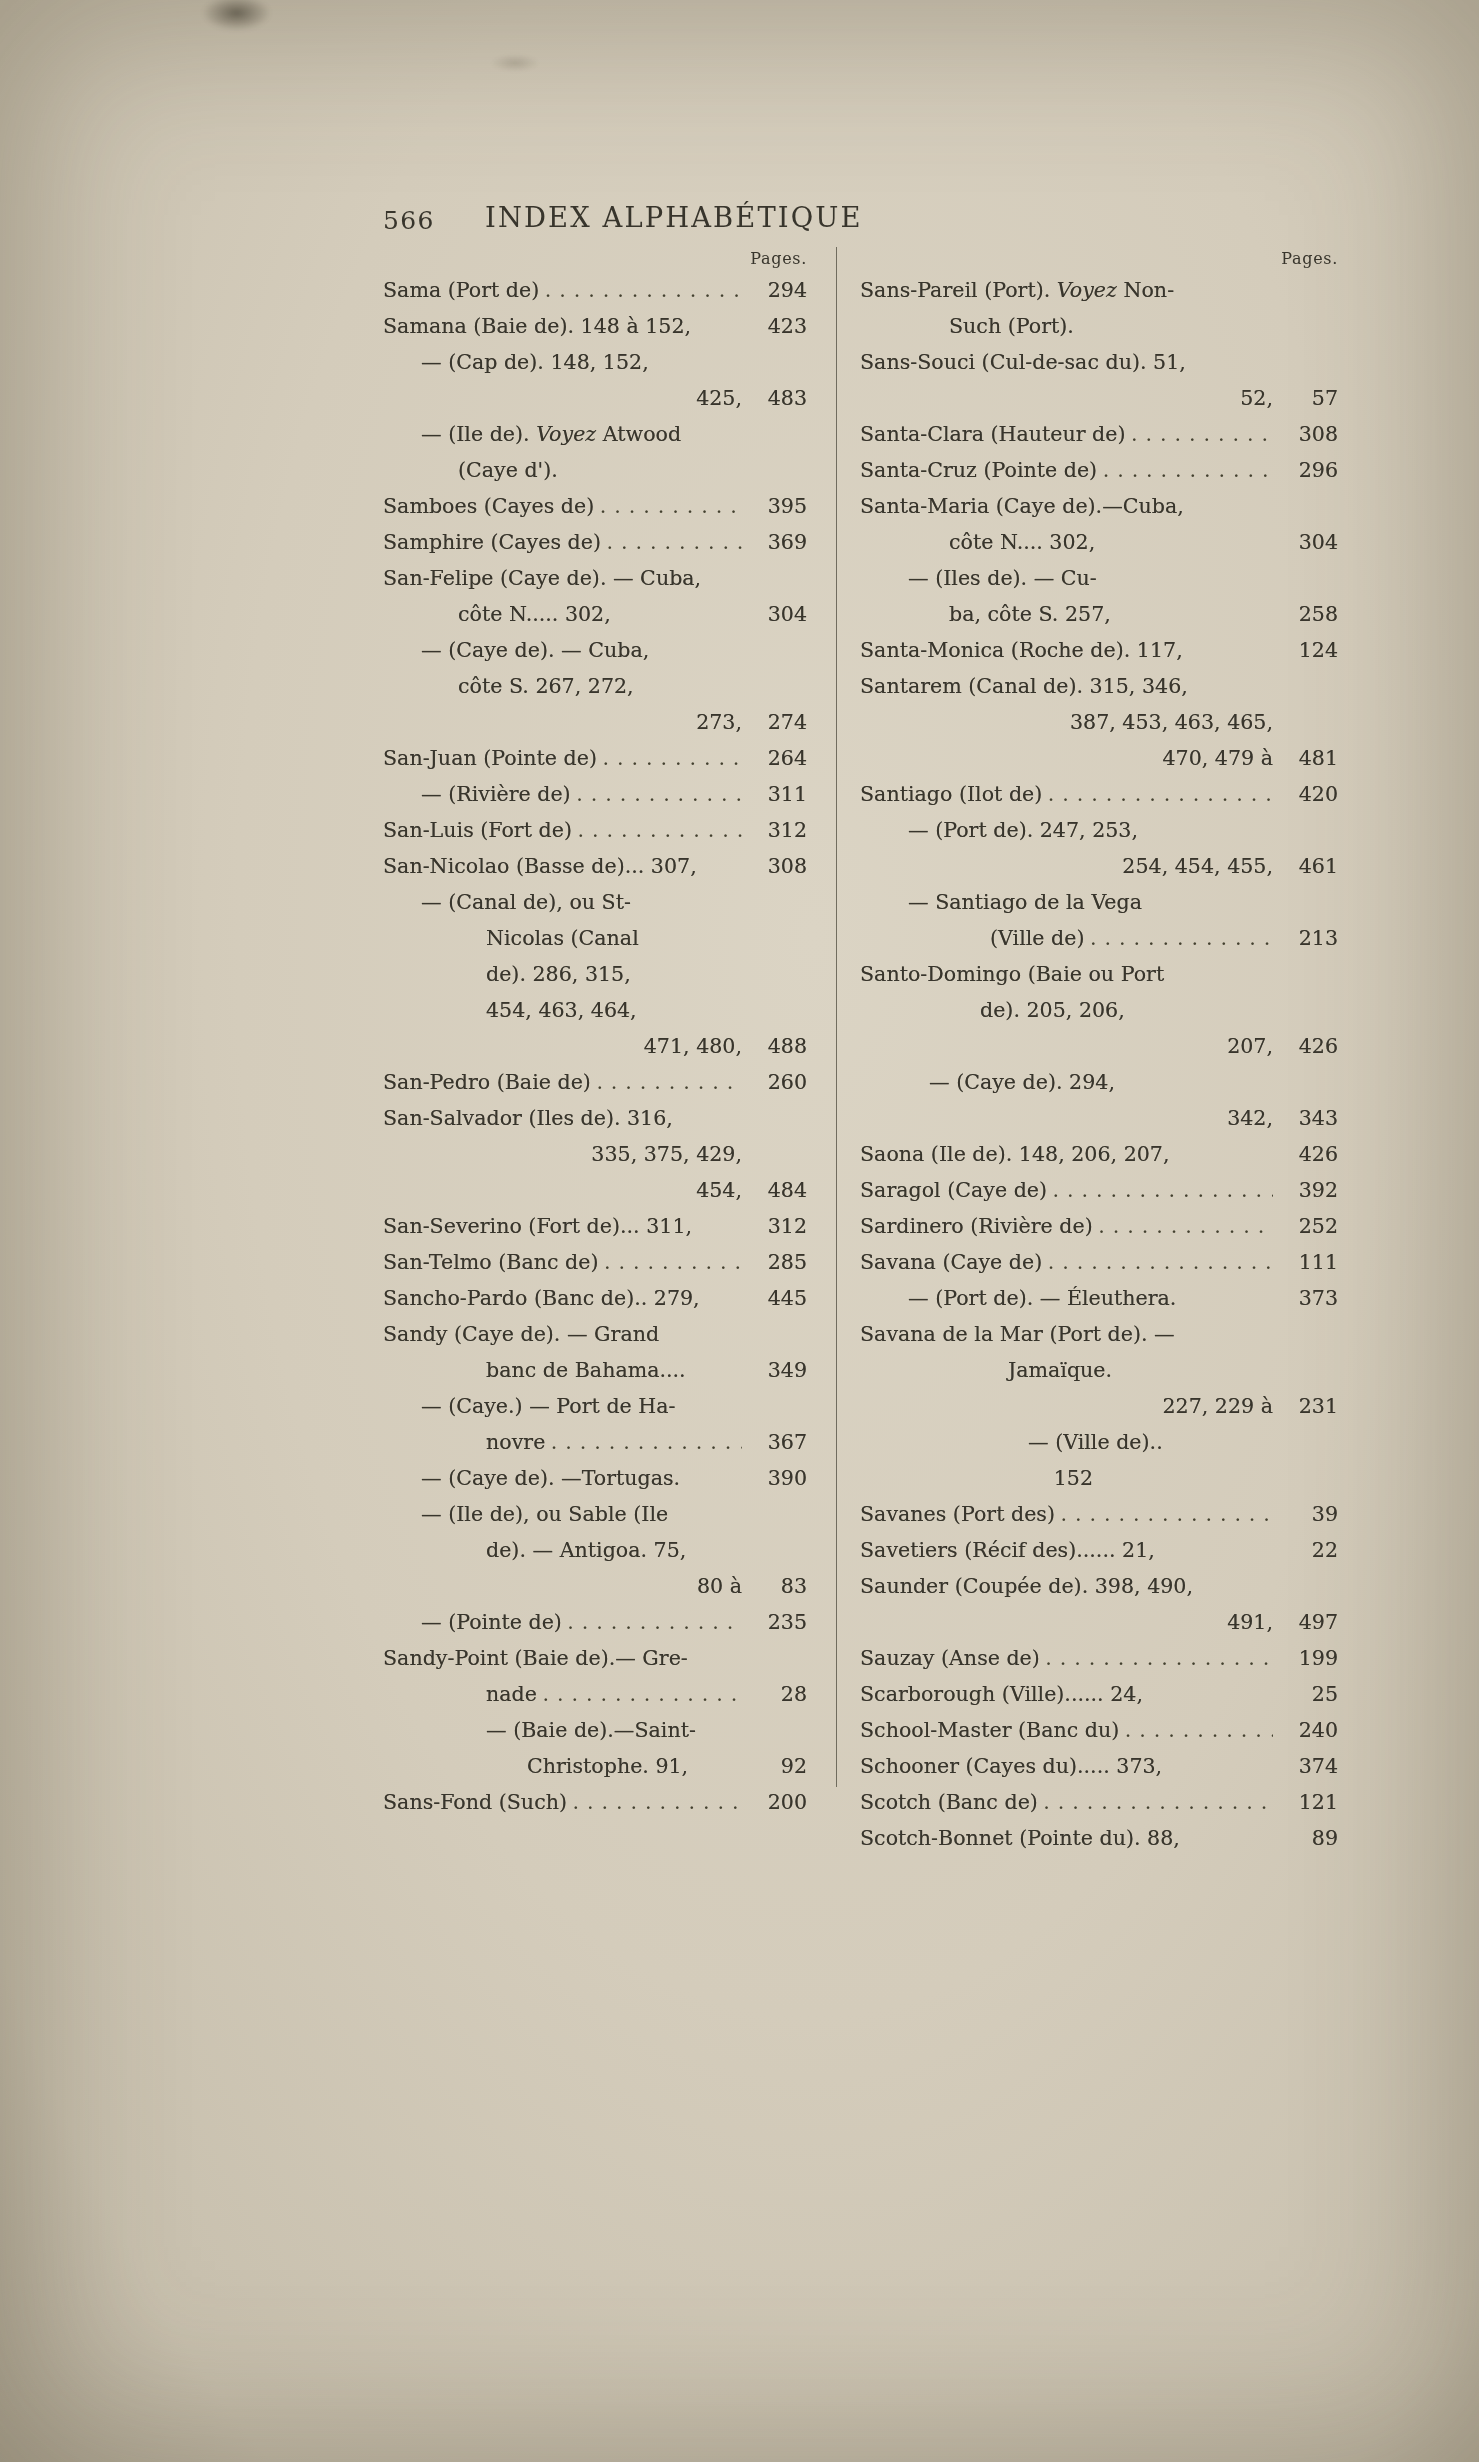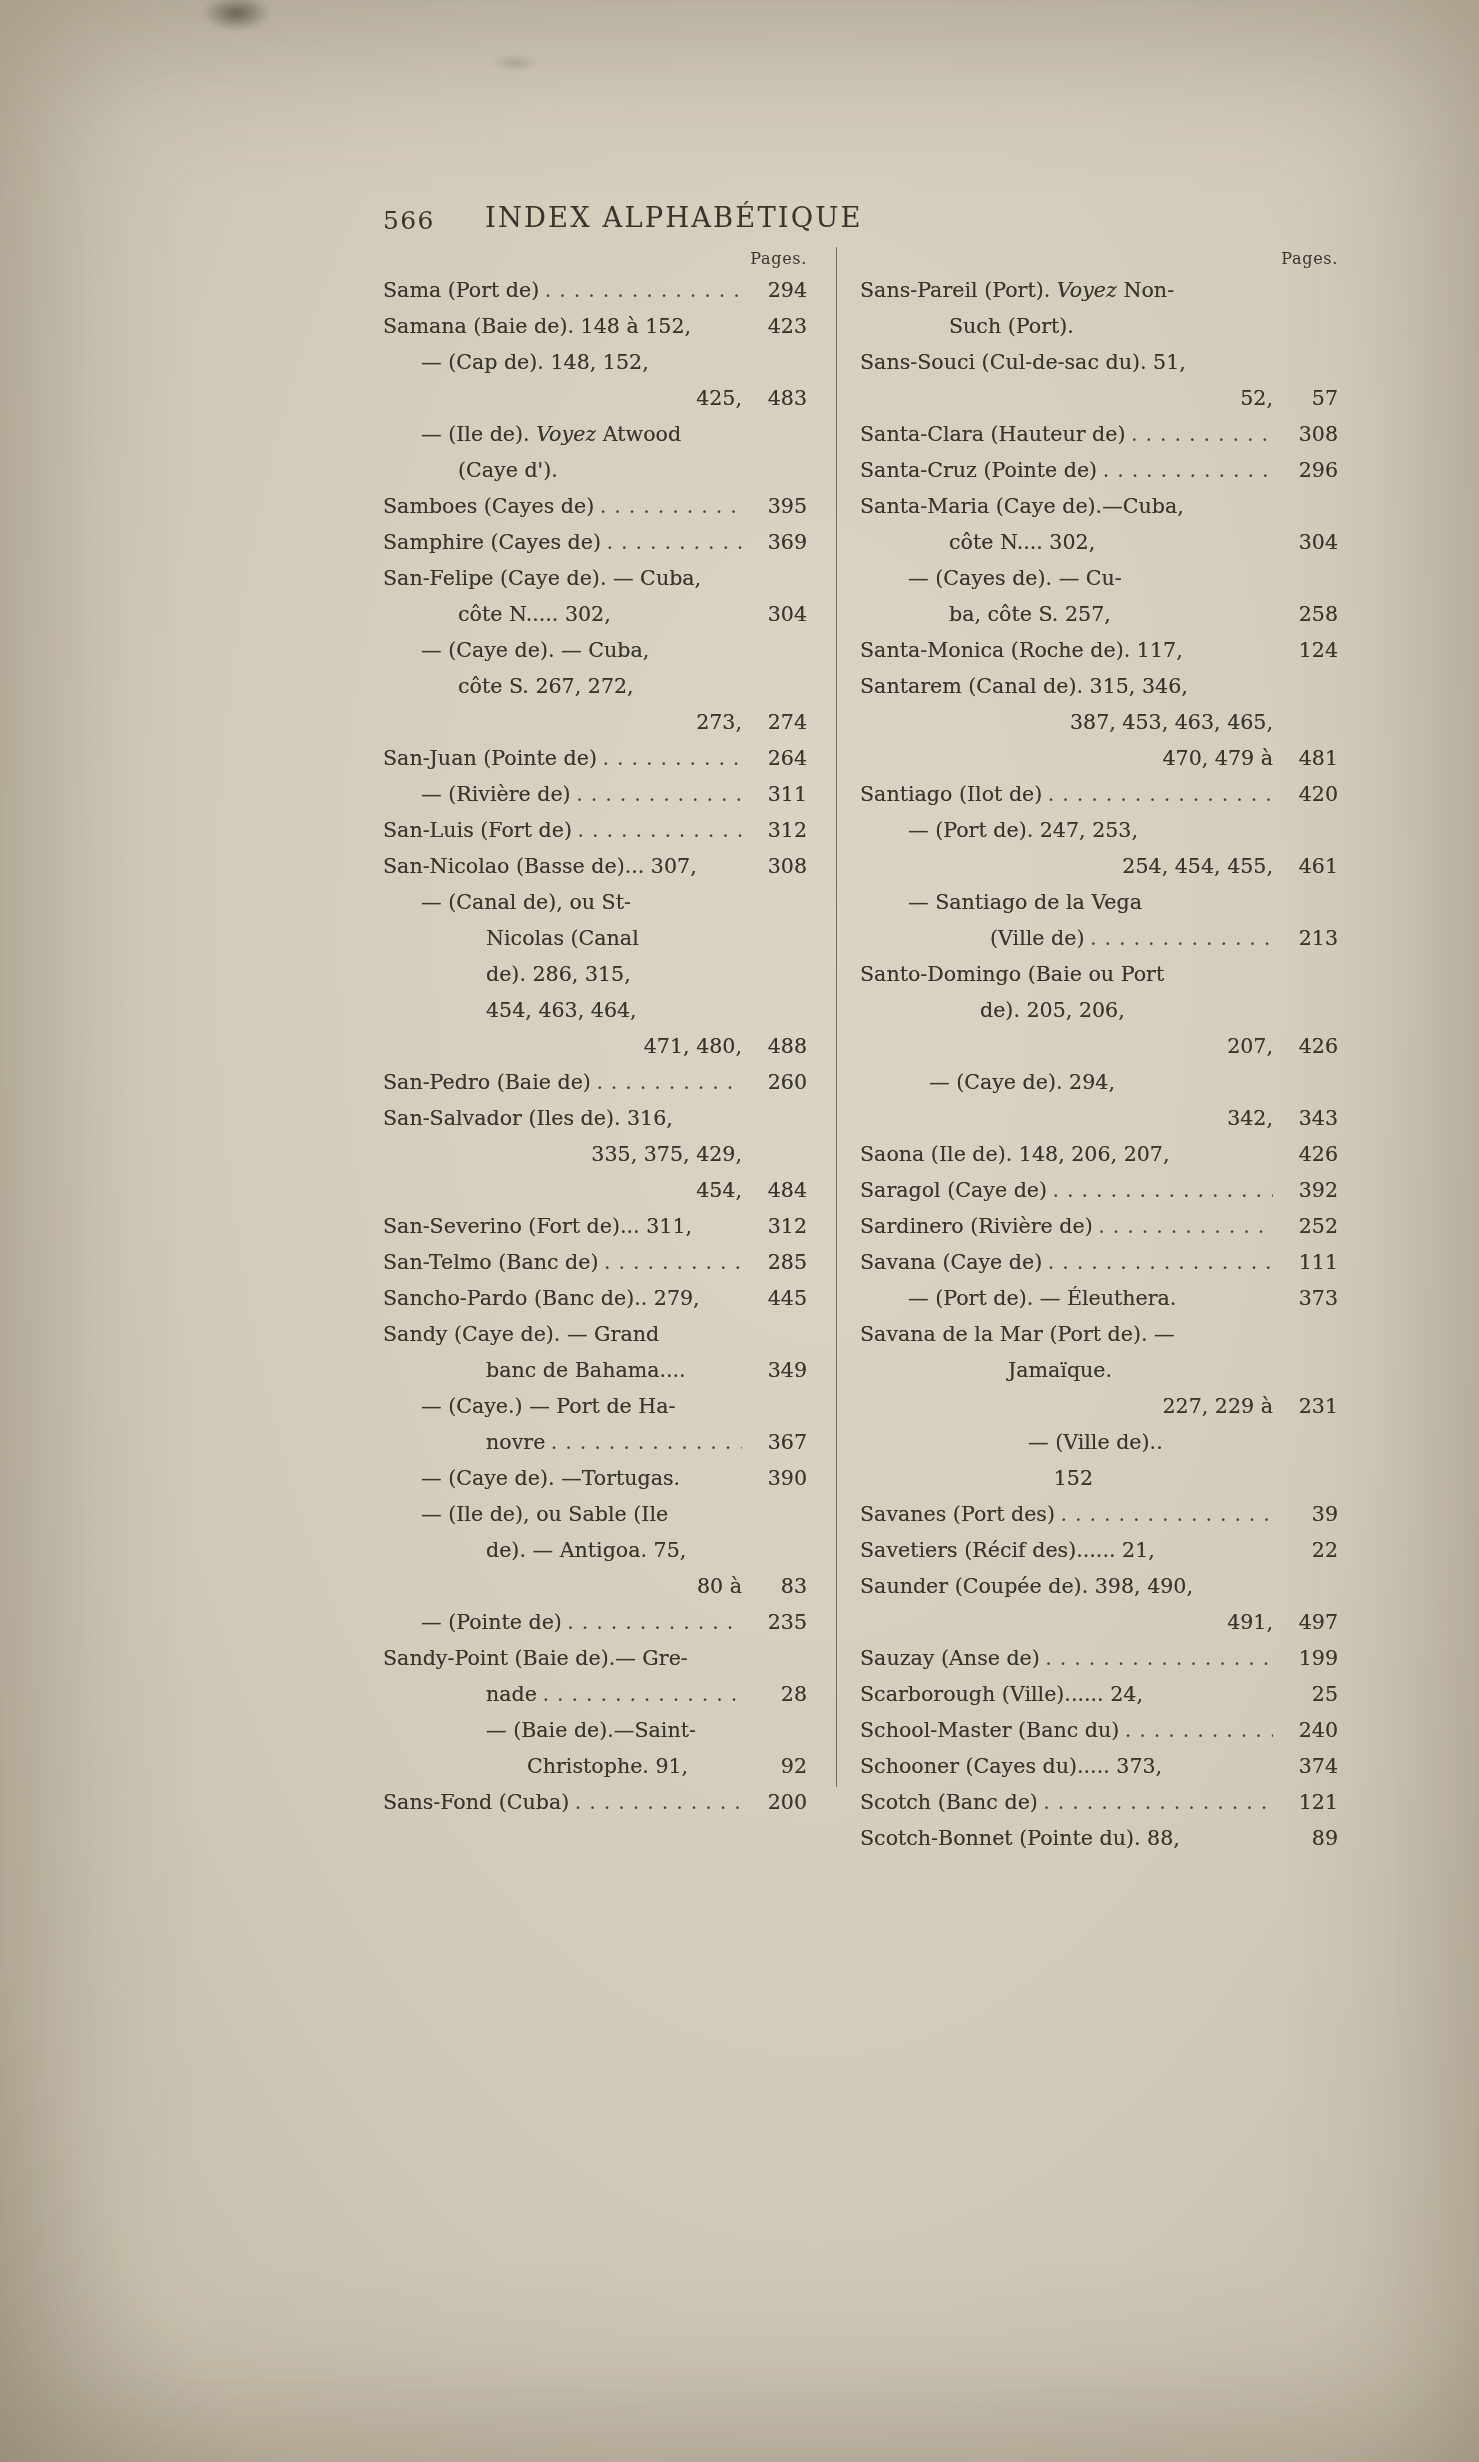--- a/index.html
+++ b/index.html
@@ -246,21 +246,21 @@
           </div>
           <div class="ln" style="padding-left: 103px;">
             <span class="t">— (Baie de).—Saint-</span>
           </div>
           <div class="ln" style="padding-left: 144px;">
             <span class="t">Christophe. 91,</span>
             <span class="fill"></span>
             <span class="n">92</span>
           </div>
           <div class="ln">
-            <span class="t">Sans-Fond (Cuba)</span>
+            <span class="t">Sans-Fond (Such)</span>
             <span class="fill dots"></span>
             <span class="n">200</span>
           </div>
         </div>
     </div>
     <div class="col colB">
       <div class="pages">Pages.</div>
       <div class="lines">
           <div class="ln">
             <span class="t">Sans-Pareil (Port). <i>Voyez</i> Non-</span>
@@ -287,21 +287,21 @@
           </div>
           <div class="ln">
             <span class="t">Santa-Maria (Caye de).—Cuba,</span>
           </div>
           <div class="ln" style="padding-left: 89px;">
             <span class="t">côte N.... 302,</span>
             <span class="fill"></span>
             <span class="n">304</span>
           </div>
           <div class="ln" style="padding-left: 48px;">
-            <span class="t">— (Cayes de). — Cu-</span>
+            <span class="t">— (Iles de). — Cu-</span>
           </div>
           <div class="ln" style="padding-left: 89px;">
             <span class="t">ba, côte S. 257,</span>
             <span class="fill"></span>
             <span class="n">258</span>
           </div>
           <div class="ln">
             <span class="t">Santa-Monica (Roche de). 117,</span>
             <span class="fill"></span>
             <span class="n">124</span>

